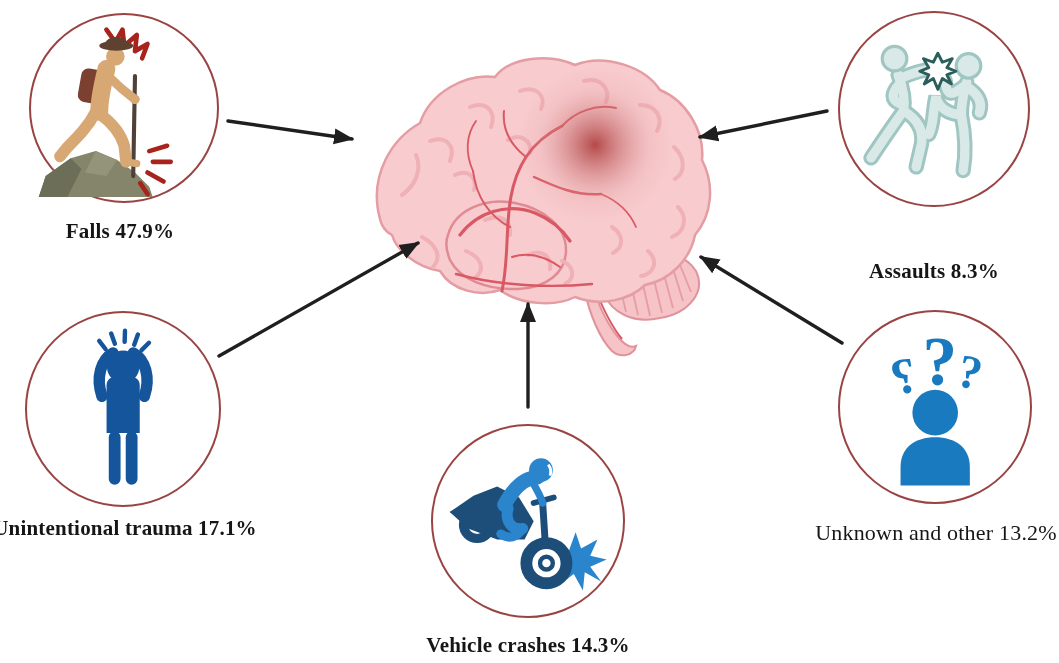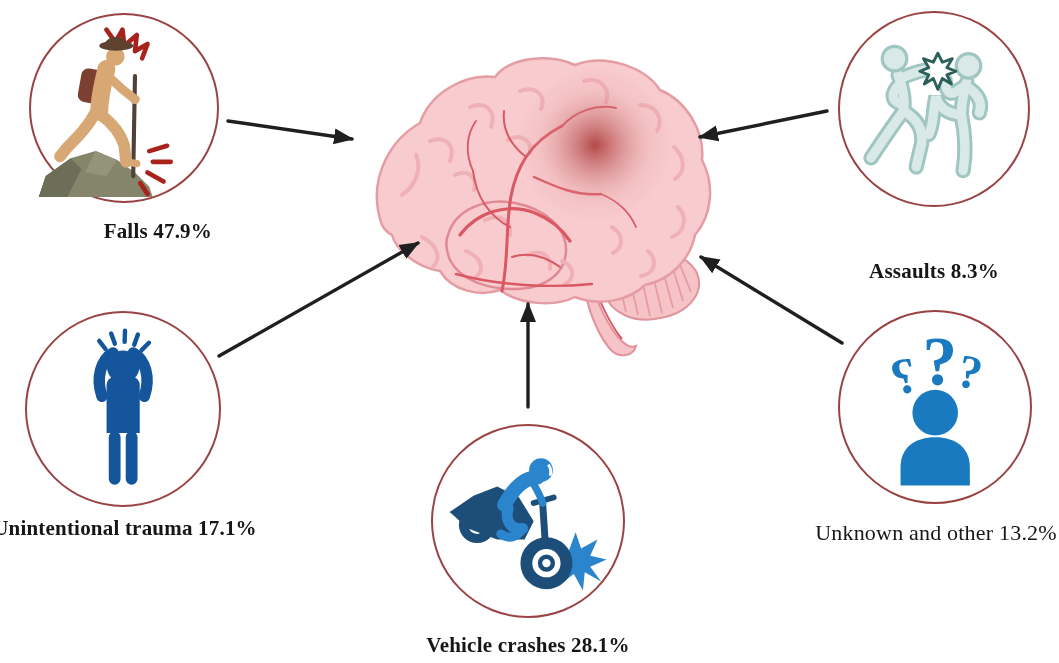--- a/index.html
+++ b/index.html
@@ -149,21 +149,21 @@
         <path d="M51,80 L57,81" stroke="#d7a873" stroke-width="4" stroke-linecap="round"></path>
         <path d="M40,28 C38,36 36,45 36,52" fill="none" stroke="#d7a873" stroke-width="10" stroke-linecap="round"></path>
         <path d="M41,32 C47,38 52,42 56,45" fill="none" stroke="#d7a873" stroke-width="5" stroke-linecap="round"></path>
         <circle cx="56" cy="45" r="2.6" fill="#d7a873"></circle>
         <circle cx="45" cy="21" r="5.2" fill="#d7a873"></circle>
         <path d="M39,15 C39,8.5 52,8.5 52,15 Z" fill="#5f4130"></path>
         <ellipse cx="45.5" cy="15" rx="9.5" ry="2.8" fill="#5f4130"></ellipse>
       </g>
     </svg>
   </div>
-  <div class="label" style="left:12px;top:219px;width:200px;text-align:right;">Falls 47.9%</div>
+  <div class="label" style="left:20px;top:219px;width:200px;">Falls 47.9%</div>
 
   <div class="circle" style="left:838px;top:11px;width:192px;height:196px;">
     <svg viewBox="0 0 100 100">
       <g fill="none" stroke-linecap="round">
 
         <g stroke="#9fc6c2" stroke-width="8.5">
           <path d="M30,31 C33,39 34,45 33,51"></path>
           <path d="M31,33 C38,30 44,28 49,28"></path>
           <path d="M31,36 C26,41 26,45 31,47"></path>
           <path d="M33,51 C40,55 44,61 43,69 L40,82"></path>
@@ -235,21 +235,21 @@
       <g>
         <path d="M37,41 C43,30 49,26 55,26" fill="none" stroke="#2b85cc" stroke-width="8" stroke-linecap="round"></path>
         <path d="M52,28 C55,33 57,37 58,40" fill="none" stroke="#2b85cc" stroke-width="4" stroke-linecap="round"></path>
         <path d="M39,43 C37,50 41,55 47,54" fill="none" stroke="#2b85cc" stroke-width="6" stroke-linecap="round"></path>
         <path d="M47,54 C44,59 39,60 35,57" fill="none" stroke="#2b85cc" stroke-width="5" stroke-linecap="round"></path>
         <circle cx="57" cy="22" r="6.5" fill="#2b85cc"></circle>
         <path d="M61,19 A6.5,6.5 0 0,1 62,25" fill="none" stroke="#ffffff" stroke-width="1.6"></path>
       </g>
     </svg>
   </div>
-  <div class="label" style="left:398px;top:633px;width:260px;">Vehicle crashes 28.1%</div>
+  <div class="label" style="left:398px;top:633px;width:260px;">Vehicle crashes 14.3%</div>
 
   <div class="circle" style="left:838px;top:310px;width:194px;height:194px;">
     <svg viewBox="0 0 100 100">
       <g fill="#1a7ac0" font-family="Liberation Serif, serif" font-weight="700">
         <text transform="translate(41,41) rotate(-10) scale(-1,1)" font-size="28">?</text>
         <text x="43" y="38" font-size="38">?</text>
         <text transform="translate(61,38) rotate(12)" font-size="26">?</text>
       </g>
       <circle cx="50" cy="53" r="12.5" fill="#1a7ac0"></circle>
       <path d="M31,93 L31,83 C31,72 39,66.5 50,66.5 C61,66.5 69,72 69,83 L69,93 Z" fill="#1a7ac0"></path>

